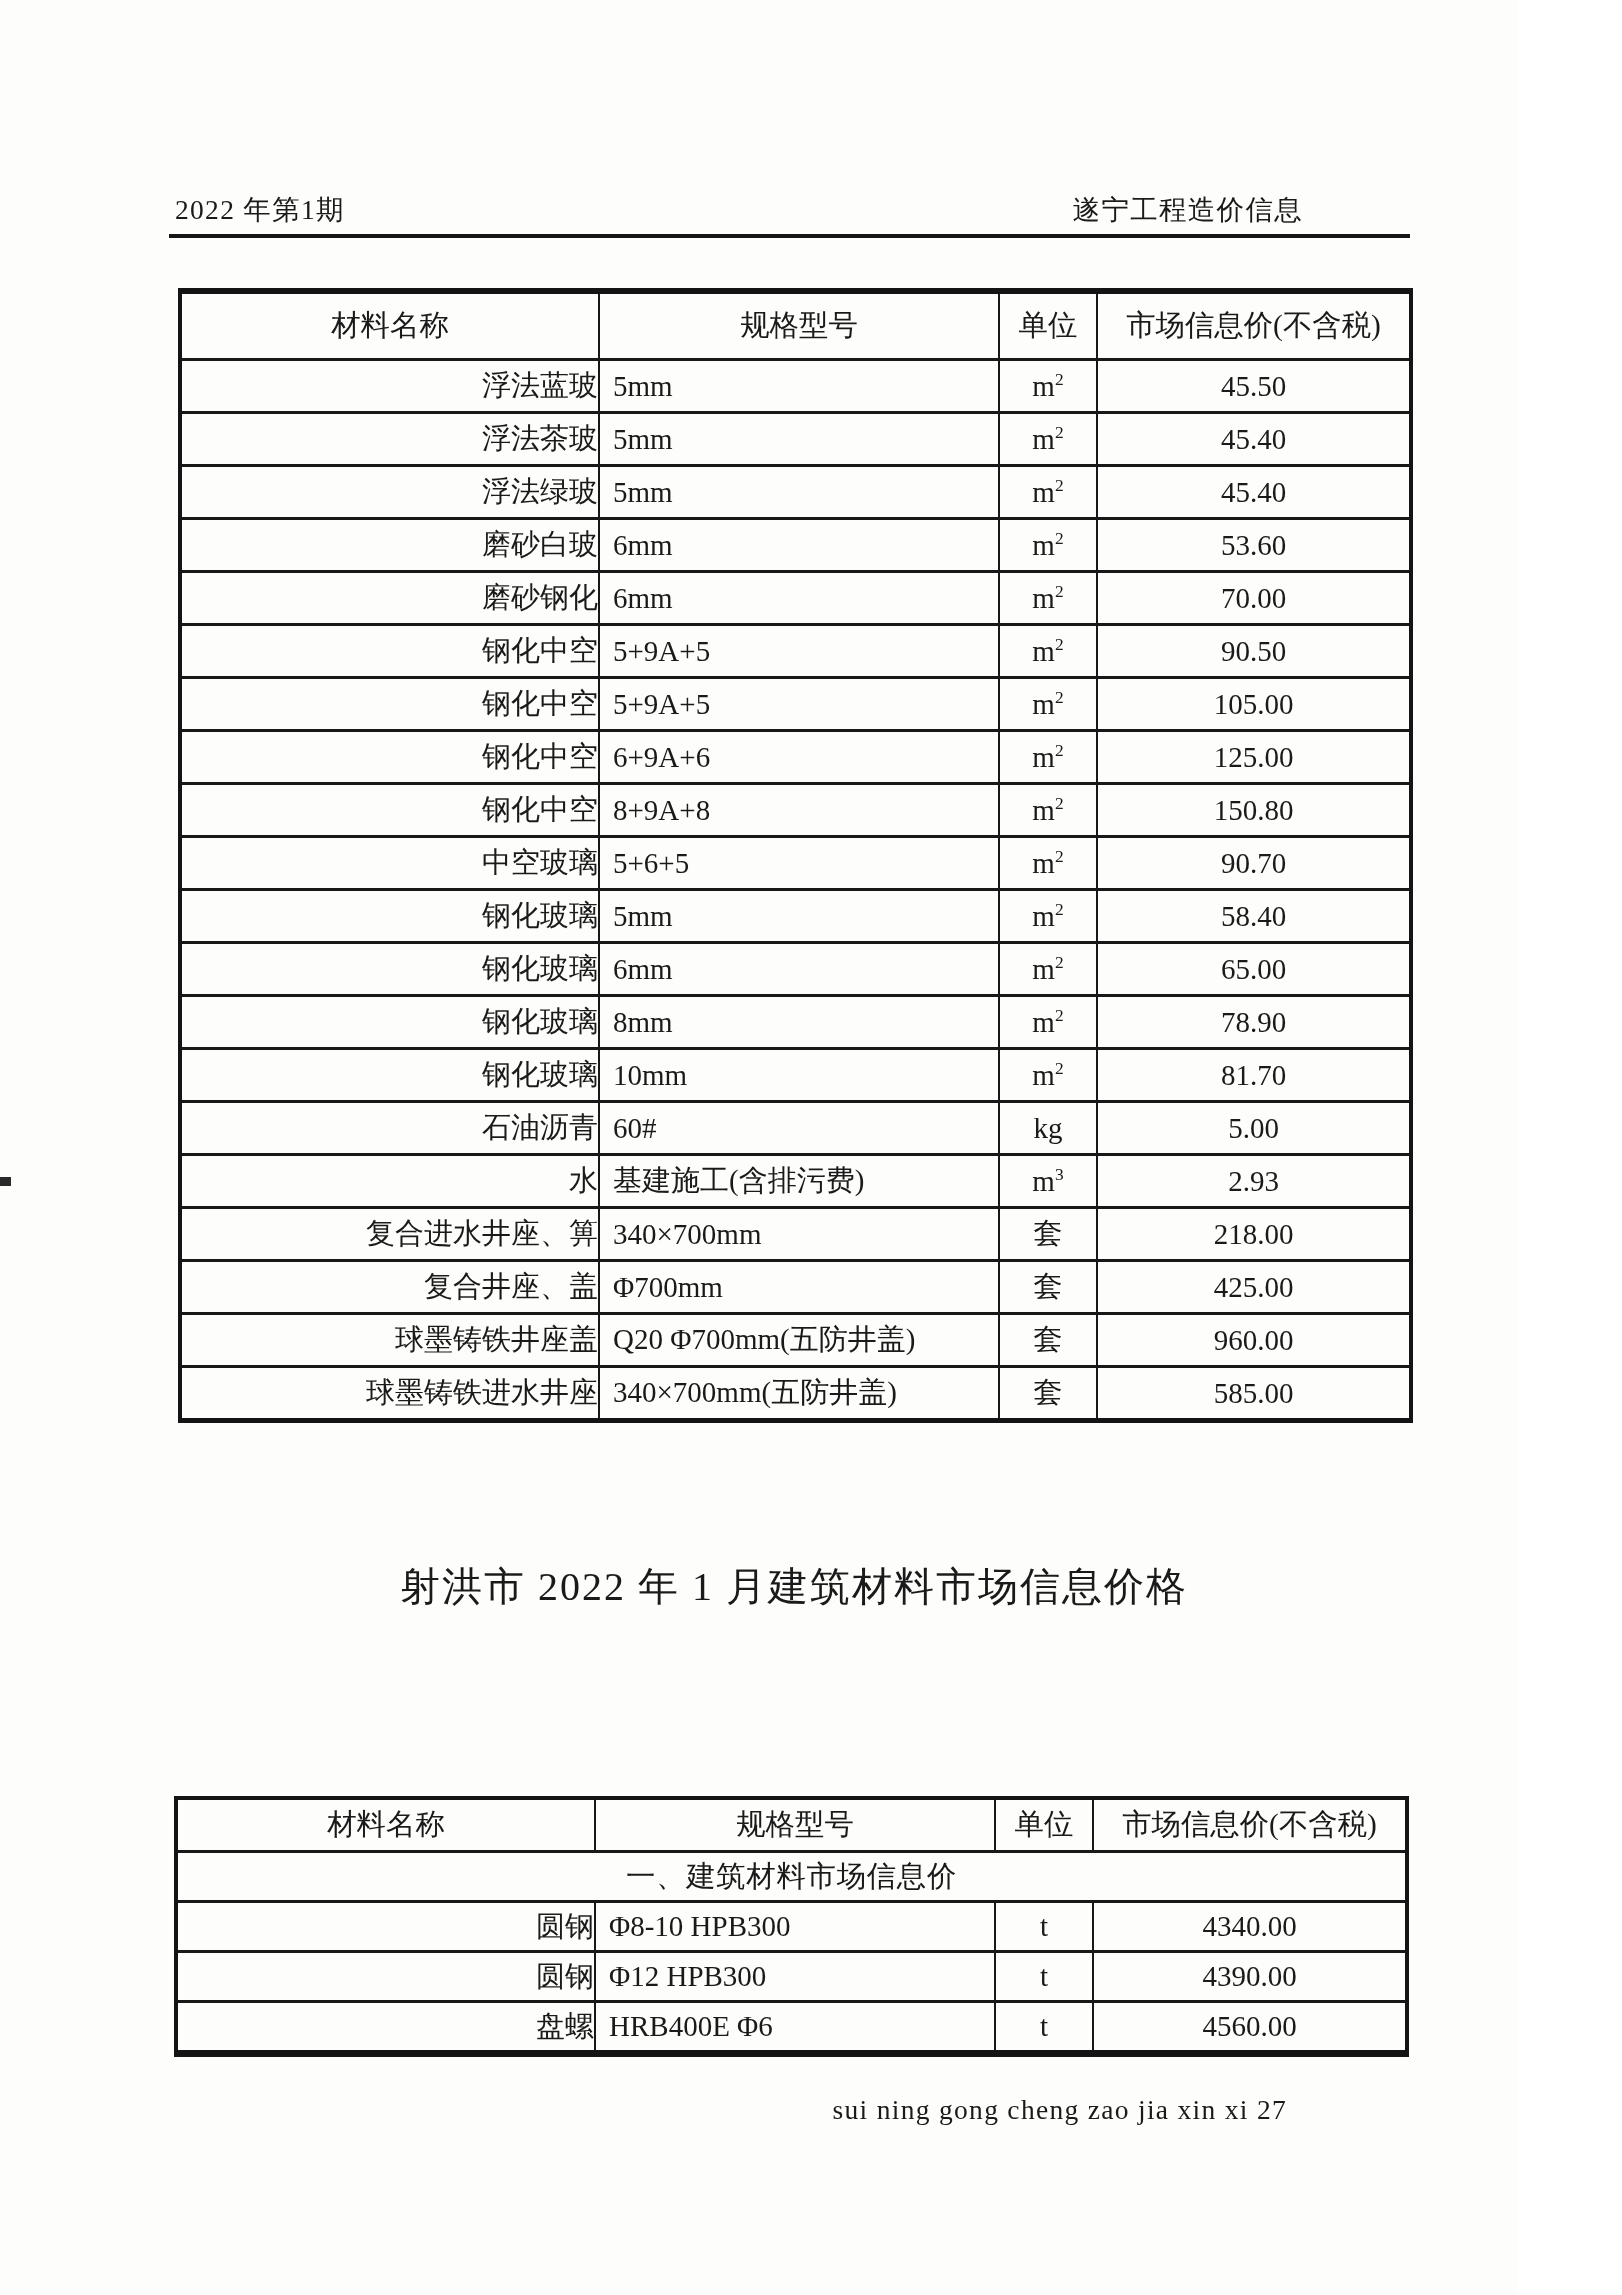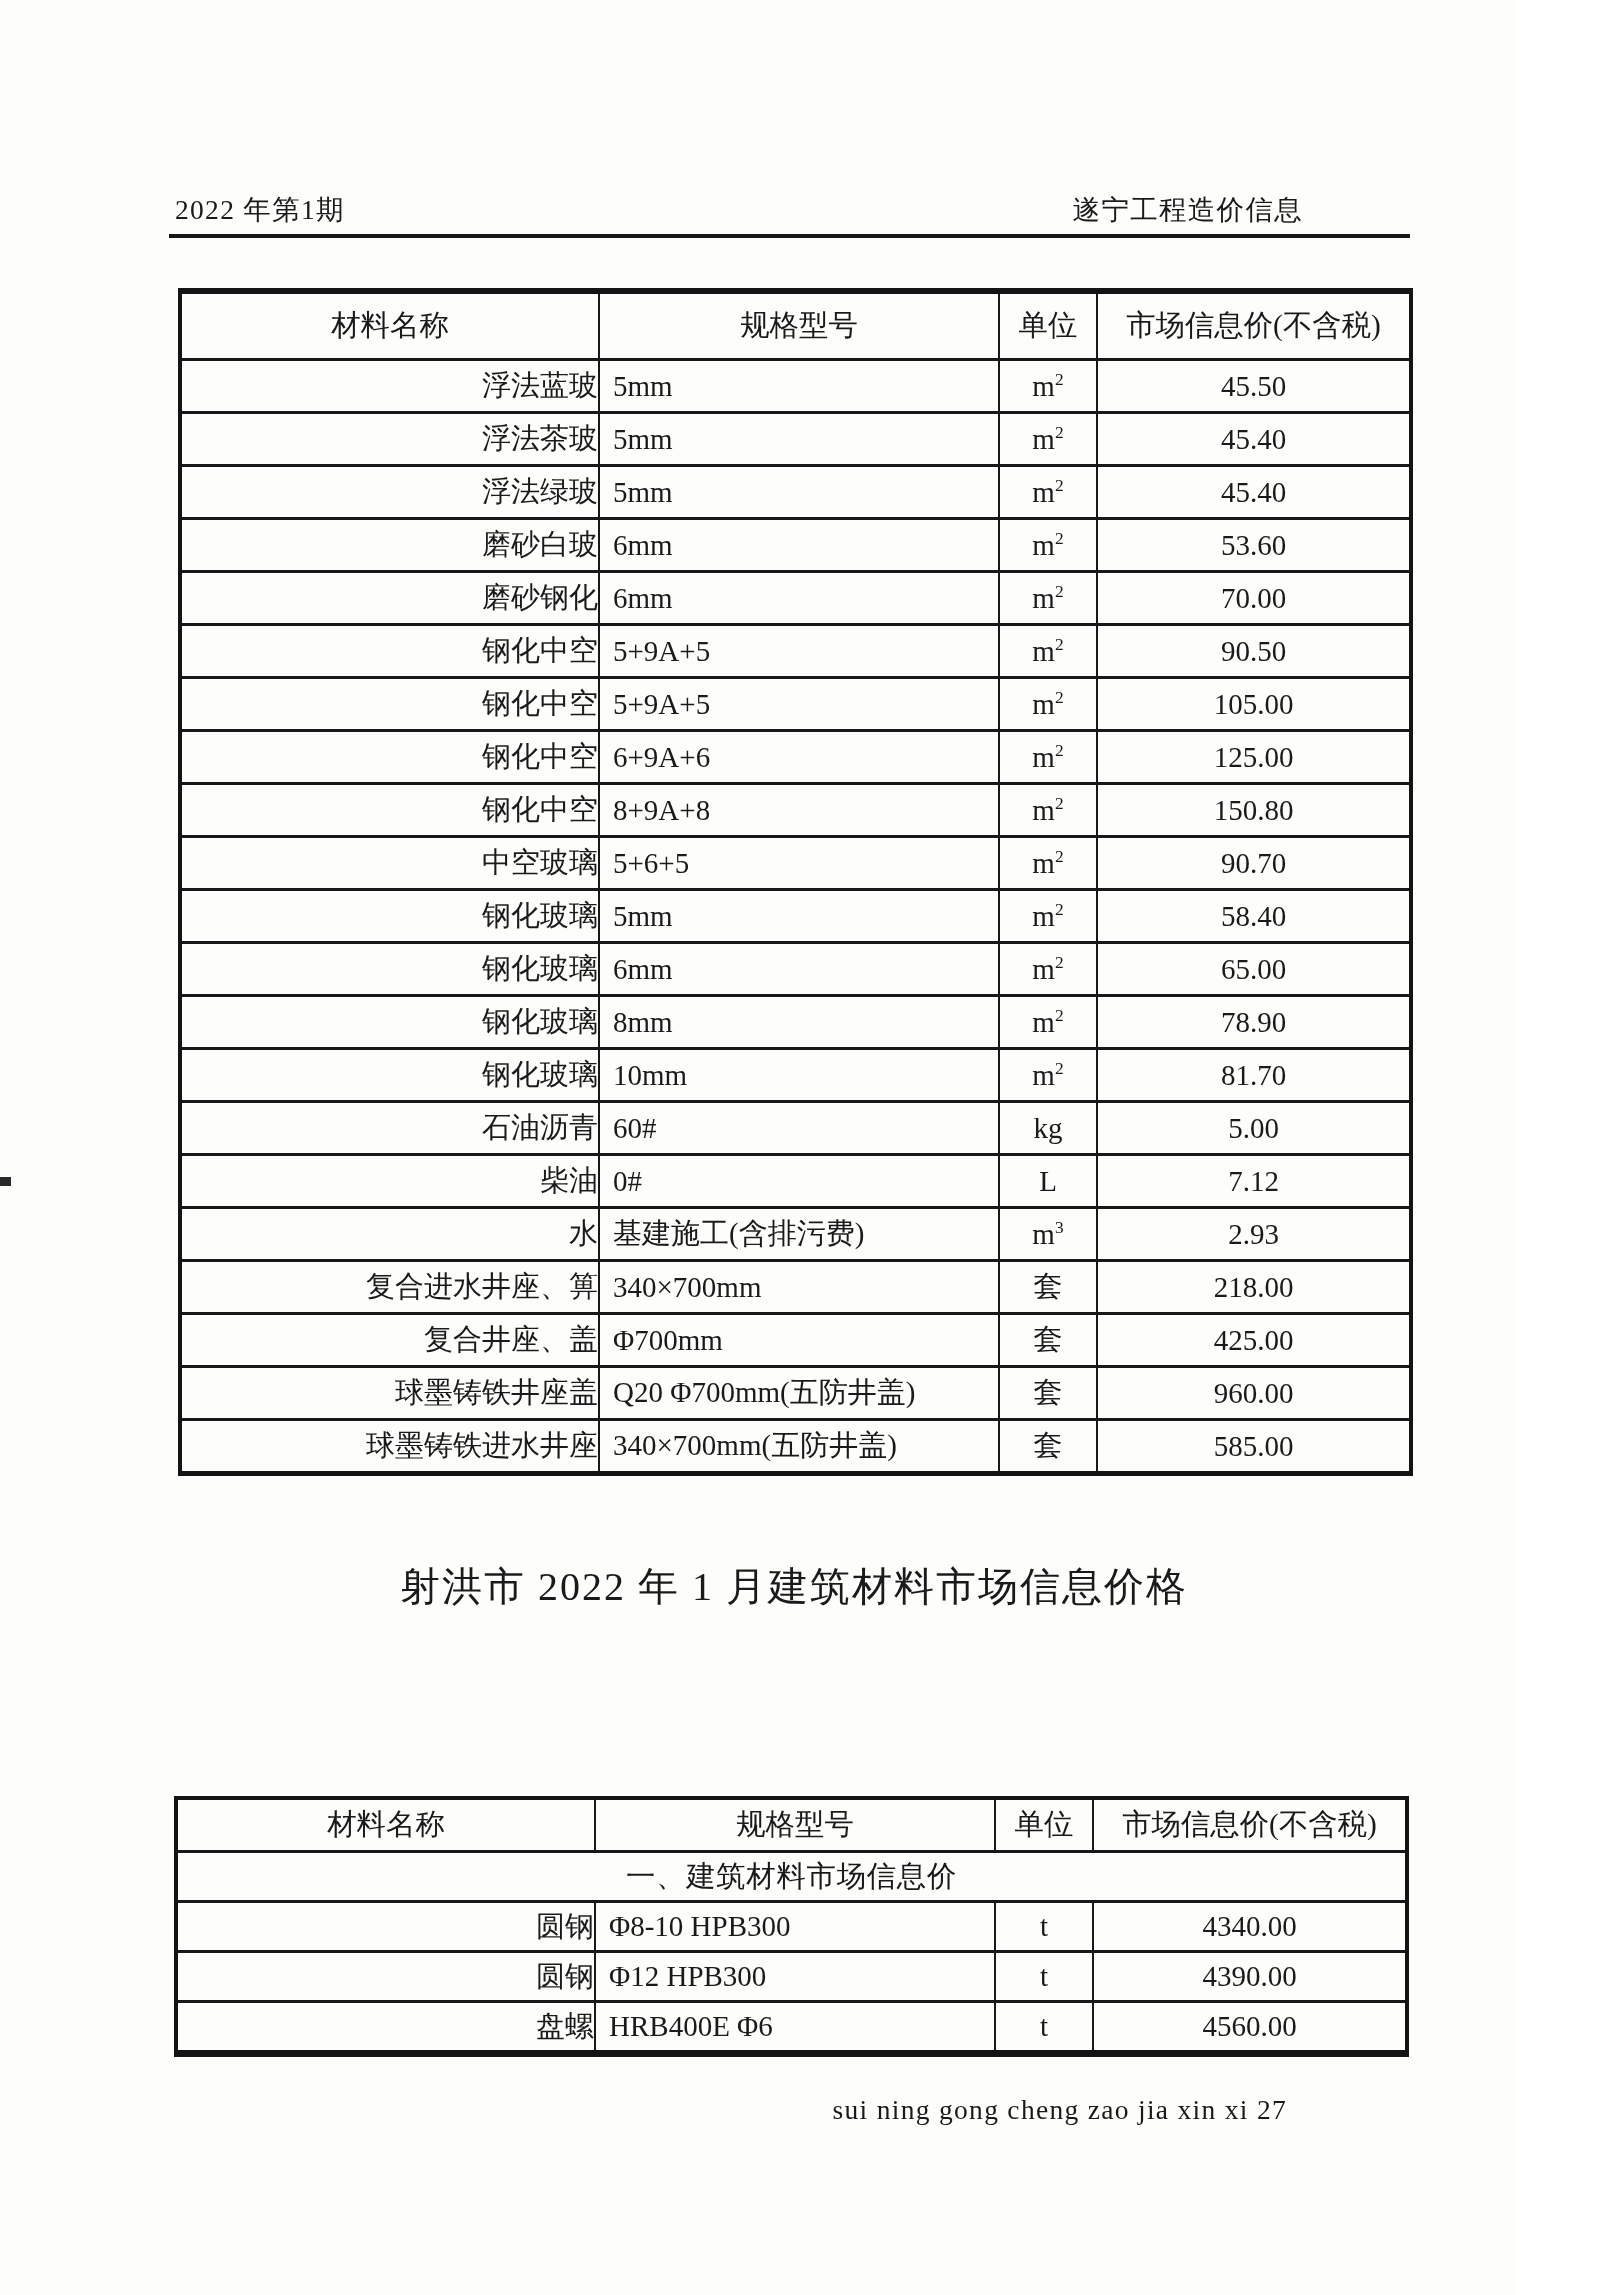--- a/index.html
+++ b/index.html
@@ -157,26 +157,20 @@
           <td class="c-unit">m<sup>2</sup></td>
           <td class="c-price">81.70</td>
         </tr>
         <tr>
           <td class="c-name">石油沥青</td>
           <td class="c-spec">60#</td>
           <td class="c-unit">kg</td>
           <td class="c-price">5.00</td>
         </tr>
         <tr>
-          <td class="c-name">柴油</td>
-          <td class="c-spec">0#</td>
-          <td class="c-unit">L</td>
-          <td class="c-price">7.12</td>
-        </tr>
-        <tr>
           <td class="c-name">水</td>
           <td class="c-spec">基建施工(含排污费)</td>
           <td class="c-unit">m<sup>3</sup></td>
           <td class="c-price">2.93</td>
         </tr>
         <tr>
           <td class="c-name">复合进水井座、箅</td>
           <td class="c-spec">340×700mm</td>
           <td class="c-unit">套</td>
           <td class="c-price">218.00</td>

